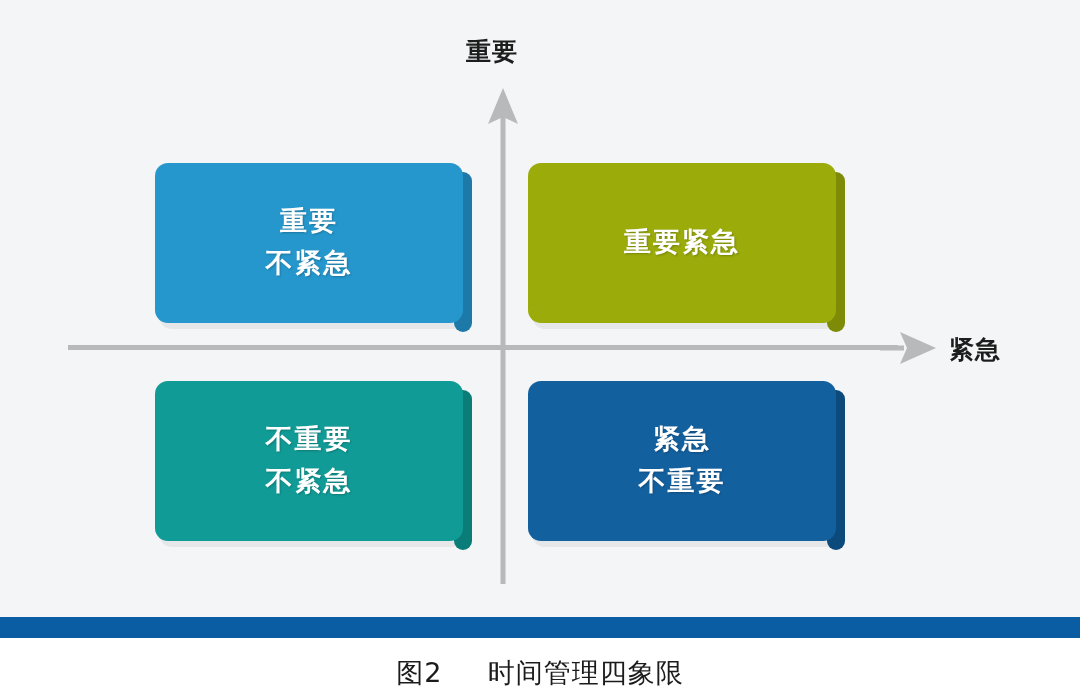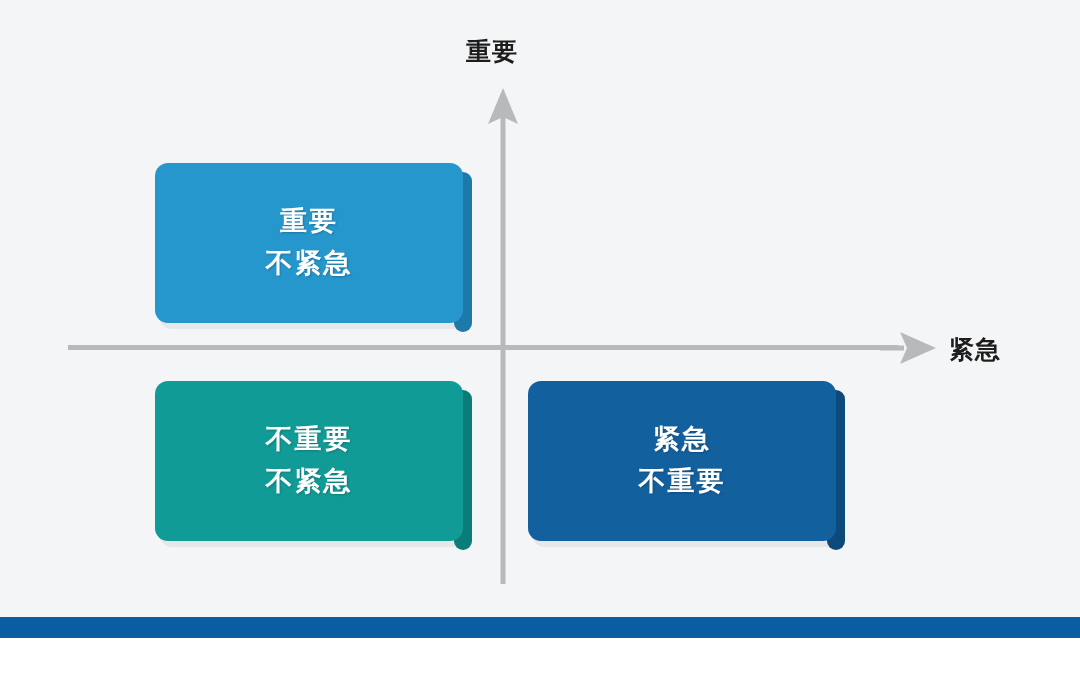--- a/index.html
+++ b/index.html
@@ -176,20 +176,27 @@
 
     <div class="qbox" id="box-tl">
       <div class="drop"></div>
       <div class="side" style="background:#1c79a8;"></div>
       <div class="face" style="background:#2597cc;">
         <div class="qlabel">重要</div>
         <div class="qlabel">不紧急</div>
       </div>
     </div>
 
+    <div class="qbox" id="box-tr">
+      <div class="drop"></div>
+      <div class="side" style="background:#7d8b07;"></div>
+      <div class="face" style="background:#9aab0a;">
+        <div class="qlabel">重要紧急</div>
+      </div>
+    </div>
 
     <div class="qbox" id="box-bl">
       <div class="drop"></div>
       <div class="side" style="background:#0b7d79;"></div>
       <div class="face" style="background:#119b96;">
         <div class="qlabel">不重要</div>
         <div class="qlabel">不紧急</div>
       </div>
     </div>
 
@@ -199,14 +206,19 @@
       <div class="face" style="background:#13609f;">
         <div class="qlabel">紧急</div>
         <div class="qlabel">不重要</div>
       </div>
     </div>
 
   </div>
 
   <div class="rule"></div>
   <div class="rule-under"></div>
+  <div class="caption">
+    <span>图2</span>
+    <span class="gap"></span>
+    <span>时间管理四象限</span>
+  </div>
 
 </div>
 
 </body></html>

